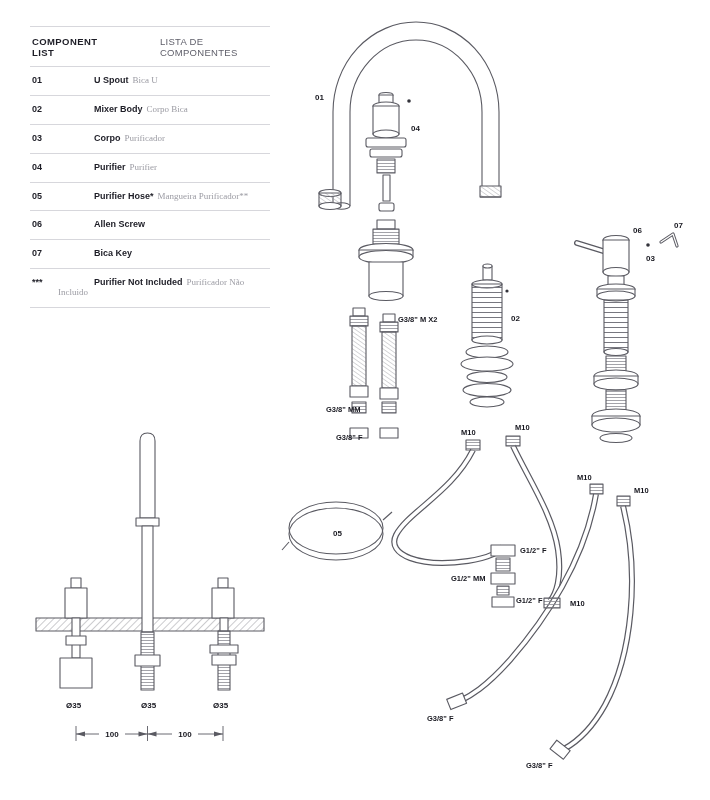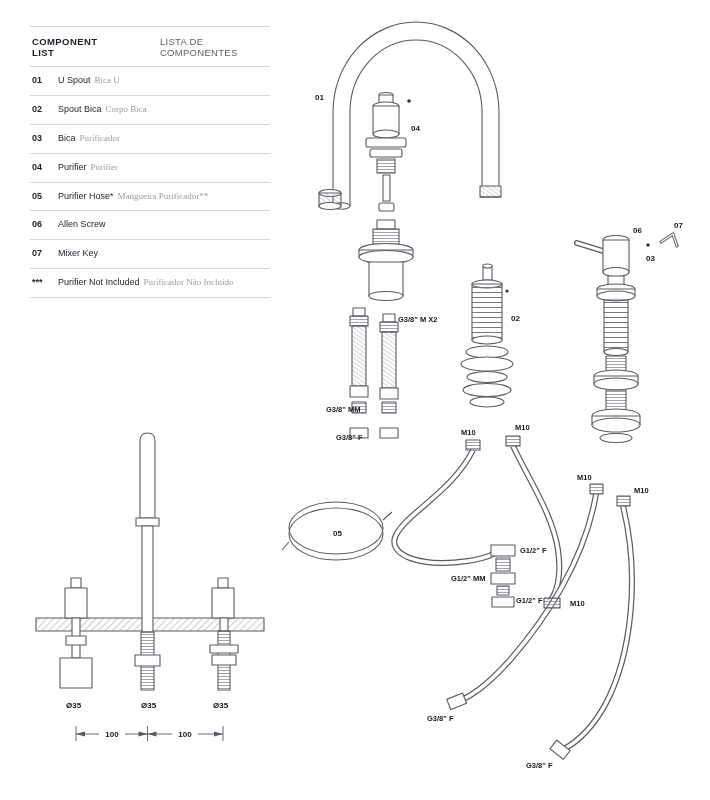--- a/index.html
+++ b/index.html
@@ -15,21 +15,21 @@
     border-top:1px solid #d7d7dc;border-bottom:1px solid #d7d7dc;
   }
   .cl-title-en{font-size:9.5px;font-weight:bold;letter-spacing:.4px;color:#1d1d26;}
   .cl-title-pt{font-size:9.5px;letter-spacing:.3px;color:#5f5f6a;margin-left:44px;}
   .cl-row{
     display:flex;align-items:baseline;
     padding:9px 2px;border-bottom:1px solid #d7d7dc;
     font-size:9px;line-height:1.1;
   }
   .cl-num{width:26px;flex:0 0 26px;font-weight:bold;color:#1d1d26;}
-  .cl-name .en{font-weight:normal;color:#1d1d26;}
+  .cl-name .en{font-weight:bold;color:#1d1d26;margin-left:36px;}
   .cl-name .pt{color:#9b9ba3;margin-left:4px;font-family:Liberation Serif, serif;}
   
   svg text{font-family:"Liberation Sans",sans-serif;}
   .plabel{font-size:8px;font-weight:bold;fill:#17171f;}
   .flabel{font-size:7.5px;font-weight:bold;fill:#17171f;}
   .dlabel{font-size:8px;font-weight:bold;fill:#17171f;}
 </style>
 </head>
 <body>
 
@@ -39,41 +39,41 @@
     <div class="cl-header">
       <span class="cl-title-en">COMPONENT LIST</span>
       <span class="cl-title-pt">LISTA DE COMPONENTES</span>
     </div>
     <div class="cl-row">
       <span class="cl-num">01</span>
       <span class="cl-name"><span class="en">U Spout</span><span class="pt">Bica U</span></span>
     </div>
     <div class="cl-row">
       <span class="cl-num">02</span>
-      <span class="cl-name"><span class="en">Spout Bica</span><span class="pt">Corpo Bica</span></span>
+      <span class="cl-name"><span class="en">Mixer Body</span><span class="pt">Corpo Bica</span></span>
     </div>
     <div class="cl-row">
       <span class="cl-num">03</span>
-      <span class="cl-name"><span class="en">Bica</span><span class="pt">Purificador</span></span>
+      <span class="cl-name"><span class="en">Corpo</span><span class="pt">Purificador</span></span>
     </div>
     <div class="cl-row">
       <span class="cl-num">04</span>
       <span class="cl-name"><span class="en">Purifier</span><span class="pt">Purifier</span></span>
     </div>
     <div class="cl-row">
       <span class="cl-num">05</span>
       <span class="cl-name"><span class="en">Purifier Hose*</span><span class="pt">Mangueira Purificador**</span></span>
     </div>
     <div class="cl-row">
       <span class="cl-num">06</span>
       <span class="cl-name"><span class="en">Allen Screw</span><span class="pt"></span></span>
     </div>
     <div class="cl-row">
       <span class="cl-num">07</span>
-      <span class="cl-name"><span class="en">Mixer Key</span><span class="pt"></span></span>
+      <span class="cl-name"><span class="en">Bica Key</span><span class="pt"></span></span>
     </div>
     <div class="cl-row">
       <span class="cl-num">***</span>
       <span class="cl-name"><span class="en">Purifier Not Included</span><span class="pt">Purificador Não Incluido</span></span>
     </div>
   </div>
 
   <svg width="710" height="800" viewBox="0 0 710 800" style="position:absolute;left:0;top:0;">
     <defs>
       <pattern id="pHatch" patternUnits="userSpaceOnUse" width="5" height="5" patternTransform="rotate(45)">

